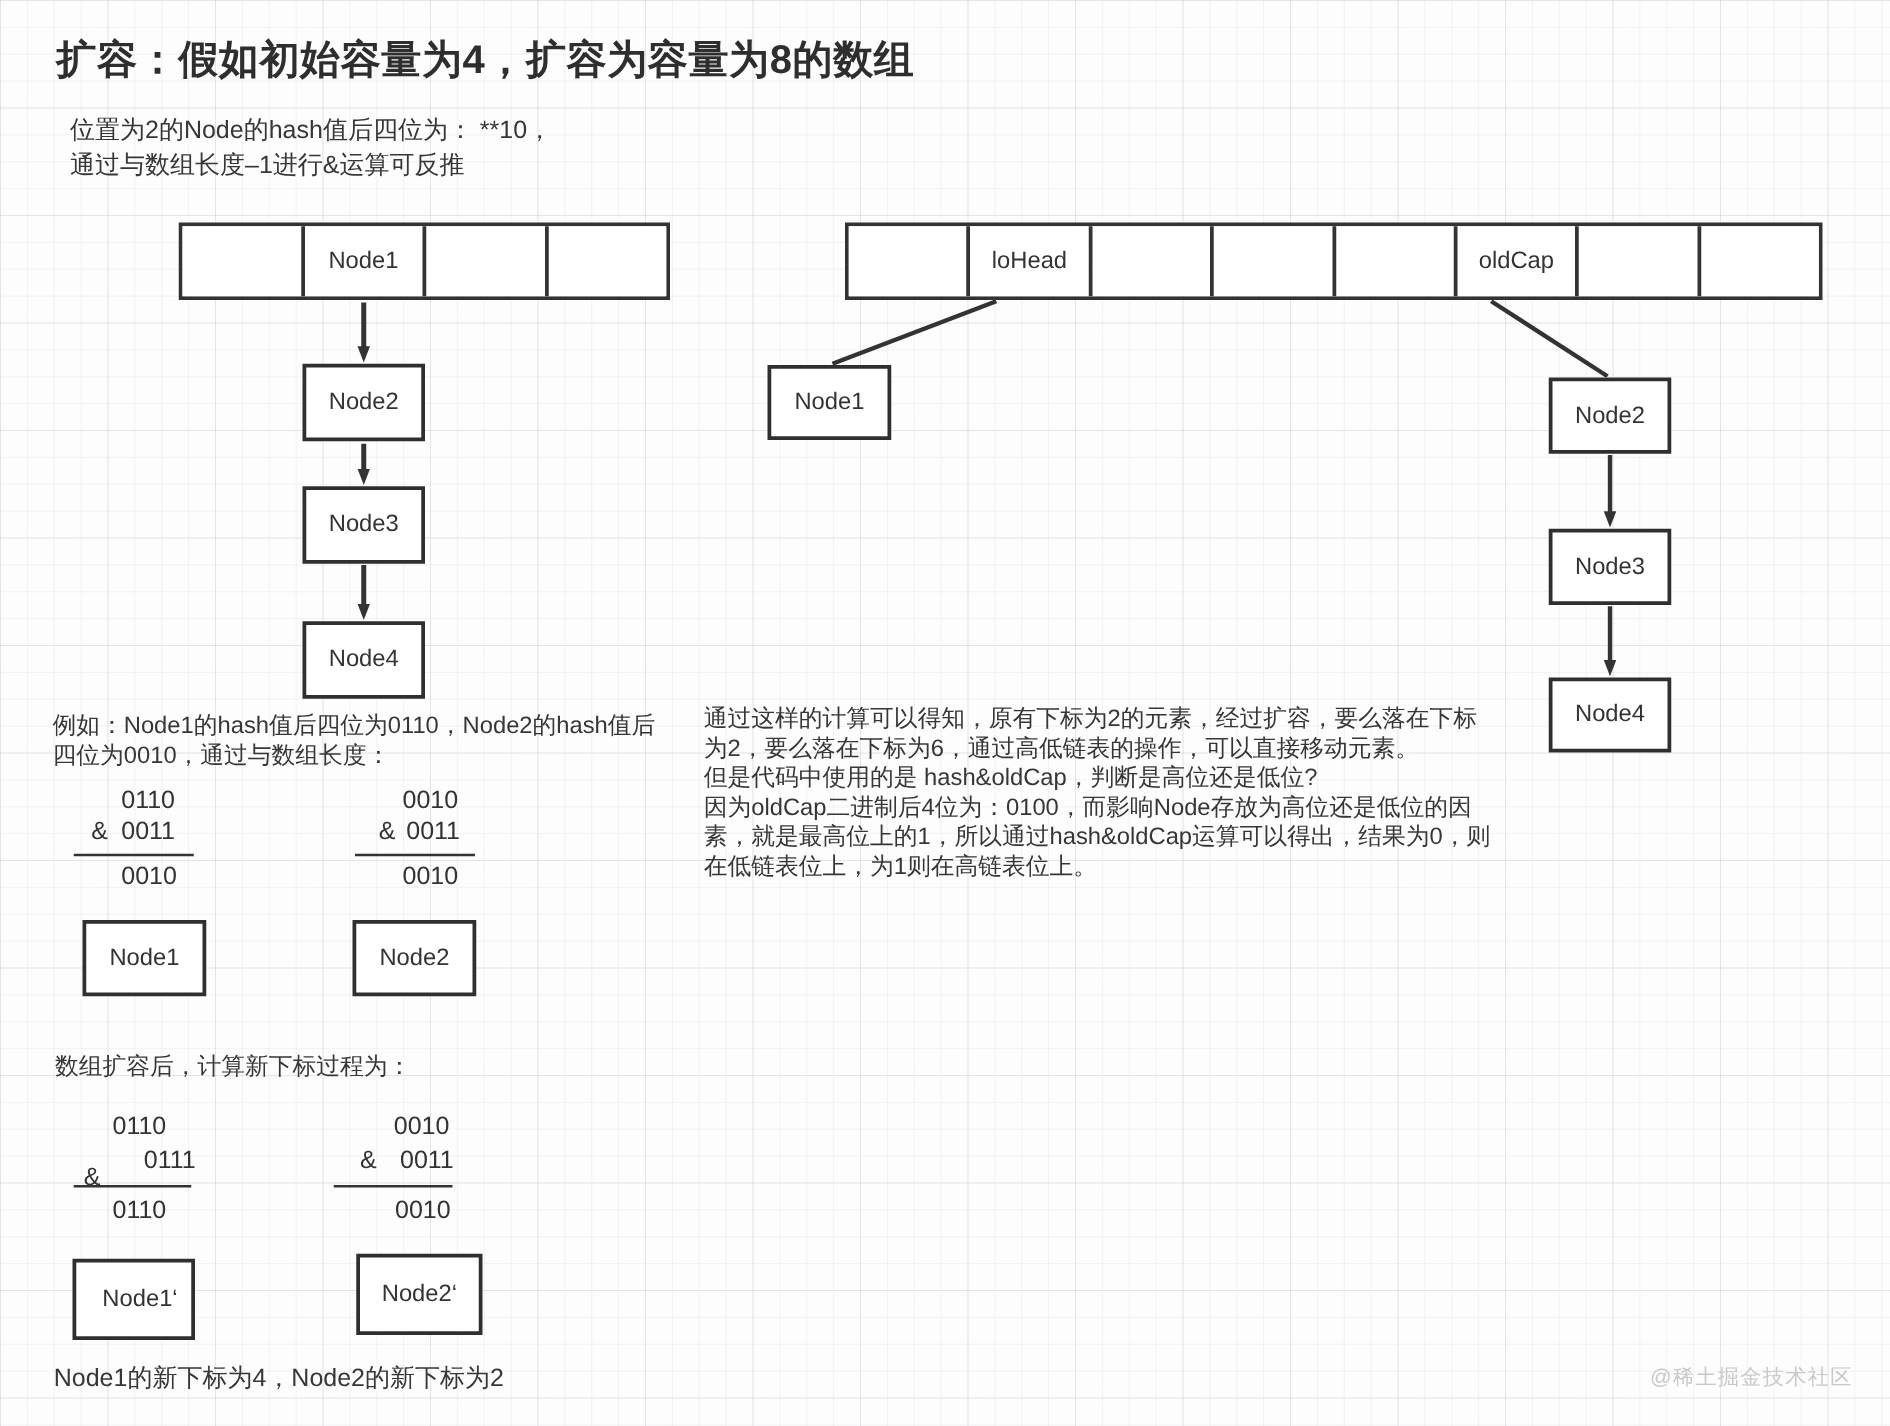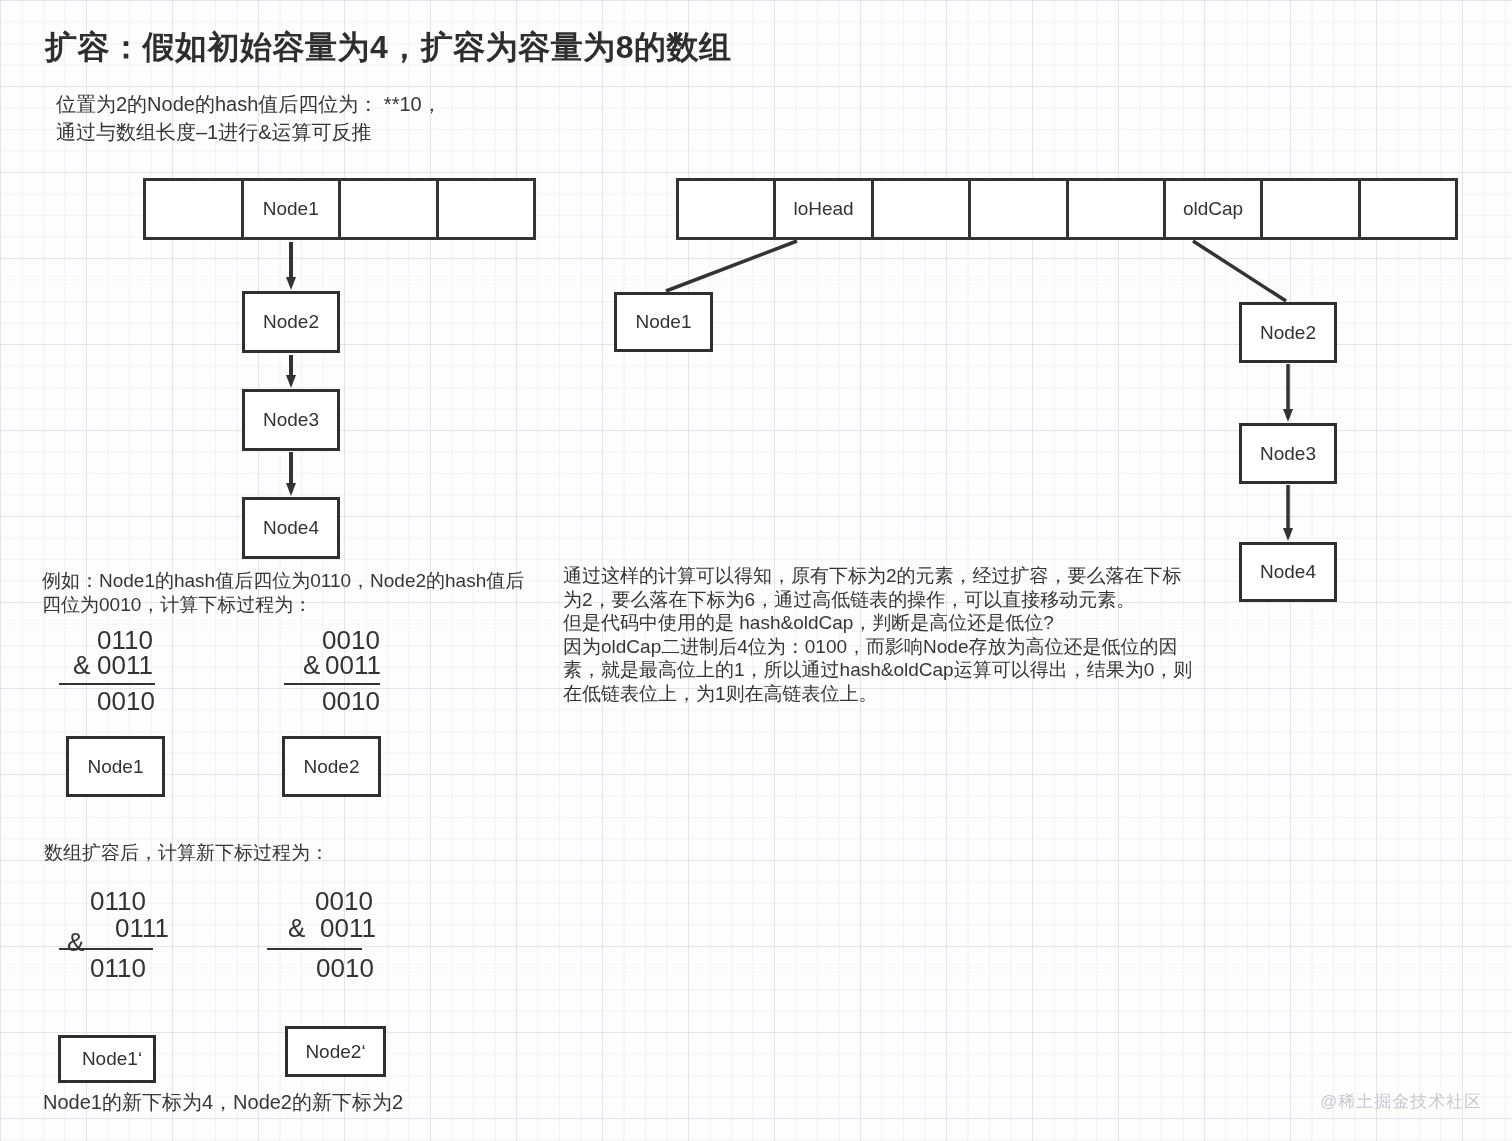--- a/index.html
+++ b/index.html
@@ -34,21 +34,21 @@
   .array .cell{
     flex:1 1 0;display:flex;align-items:center;justify-content:center;
     font-size:19px;color:#333;box-sizing:border-box;background:#fff;
   }
   .array .cell + .cell{border-left:3px solid #333;}
   .nodebox{
     border:3px solid #2f2f2f;background:#fff;box-sizing:border-box;
     display:flex;align-items:center;justify-content:center;
     font-size:19px;color:#333;
   }
-  .calc{font-size:26px;color:#333;text-align:right;}
+  .calc{font-size:20px;color:#333;text-align:right;}
   .calc span{position:absolute;white-space:pre;line-height:20px;}
   .calc .hline{position:absolute;border-top:2px solid #333;}
   svg.connectors{position:absolute;left:0;top:0;pointer-events:none;}
   .conclusion{left:43px;top:1089px;font-size:20px;color:#363636;}
   .after-heading{left:44px;top:840px;font-size:19px;color:#363636;}
   .watermark{left:1320px;top:1090px;font-size:17px;color:#c8c8ce;letter-spacing:1px;}
 </style>
 </head>
 <body>
 
@@ -98,21 +98,21 @@
     <div class="cell"></div>
   </div>
 
   <div class="abs nodebox" style="left:614px;top:292px;width:99px;height:60px;">Node1</div>
 
   <div class="abs nodebox" style="left:1239px;top:302px;width:98px;height:61px;">Node2</div>
   <div class="abs nodebox" style="left:1239px;top:423px;width:98px;height:61px;">Node3</div>
   <div class="abs nodebox" style="left:1239px;top:542px;width:98px;height:60px;">Node4</div>
 
   <div class="abs para multiline" style="left:42px;top:569px;">例如：Node1的hash值后四位为0110，Node2的hash值后
-四位为0010，计算下标过程为：</div>
+四位为0010，通过与数组长度：</div>
 
   <div class="abs calc" style="left:59px;top:630px;width:96px;height:85px;">
     <span style="left:38px;top:0;">0110</span>
     <span style="left:14px;top:25px;">&amp;</span>
     <span style="left:38px;top:25px;">0011</span>
     <div class="hline" style="left:0;top:53px;width:96px;"></div>
     <span style="left:38px;top:61px;">0010</span>
   </div>
   <div class="abs nodebox" style="left:66px;top:736px;width:99px;height:61px;">Node1</div>
 
@@ -127,30 +127,30 @@
 
   <div class="abs after-heading">数组扩容后，计算新下标过程为：</div>
 
   <div class="abs calc" style="left:59px;top:891px;width:94px;height:90px;">
     <span style="left:31px;top:0;">0110</span>
     <span style="left:32px;top:27px;margin-left:24px;">0111</span>
     <span style="left:8px;top:41px;">&amp;</span>
     <div class="hline" style="left:0;top:57px;width:94px;"></div>
     <span style="left:31px;top:67px;">0110</span>
   </div>
-  <div class="abs nodebox" style="left:58px;top:1035px;width:98px;height:48px;padding-left:10px;">Node1‘</div>
+  <div class="abs nodebox" style="left:58px;top:1007px;width:98px;height:65px;padding-left:10px;">Node1‘</div>
 
   <div class="abs calc" style="left:267px;top:891px;width:95px;height:90px;">
     <span style="left:48px;top:0;">0010</span>
     <span style="left:21px;top:27px;">&amp;</span>
     <span style="left:53px;top:27px;">0011</span>
     <div class="hline" style="left:0;top:57px;width:95px;"></div>
     <span style="left:49px;top:67px;">0010</span>
   </div>
-  <div class="abs nodebox" style="left:285px;top:1026px;width:101px;height:51px;">Node2‘</div>
+  <div class="abs nodebox" style="left:285px;top:1003px;width:101px;height:65px;">Node2‘</div>
 
   <div class="abs conclusion">Node1的新下标为4，Node2的新下标为2</div>
 
   <div class="abs para multiline" style="left:563px;top:564px;width:680px;">通过这样的计算可以得知，原有下标为2的元素，经过扩容，要么落在下标
 为2，要么落在下标为6，通过高低链表的操作，可以直接移动元素。
 但是代码中使用的是 hash&amp;oldCap，判断是高位还是低位?
 因为oldCap二进制后4位为：0100，而影响Node存放为高位还是低位的因
 素，就是最高位上的1，所以通过hash&amp;oldCap运算可以得出，结果为0，则
 在低链表位上，为1则在高链表位上。</div>
 

